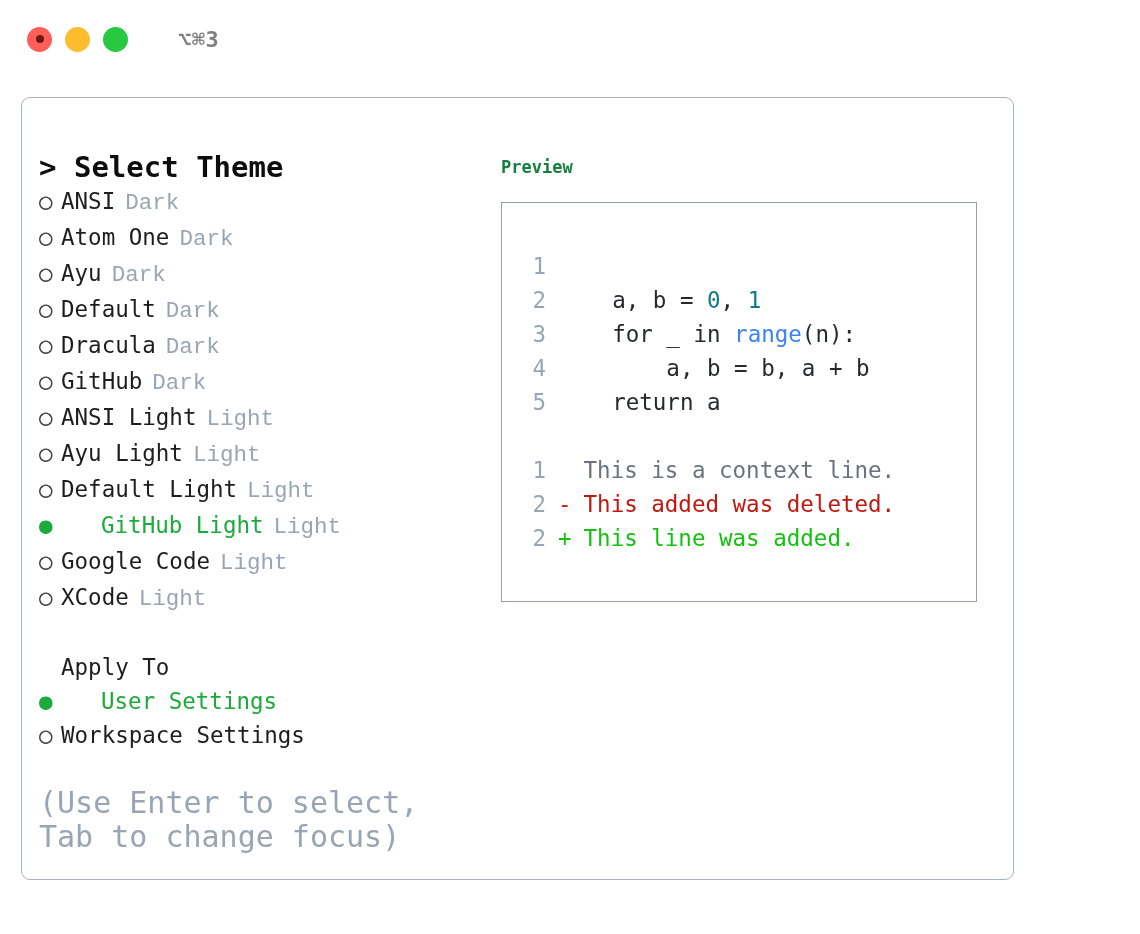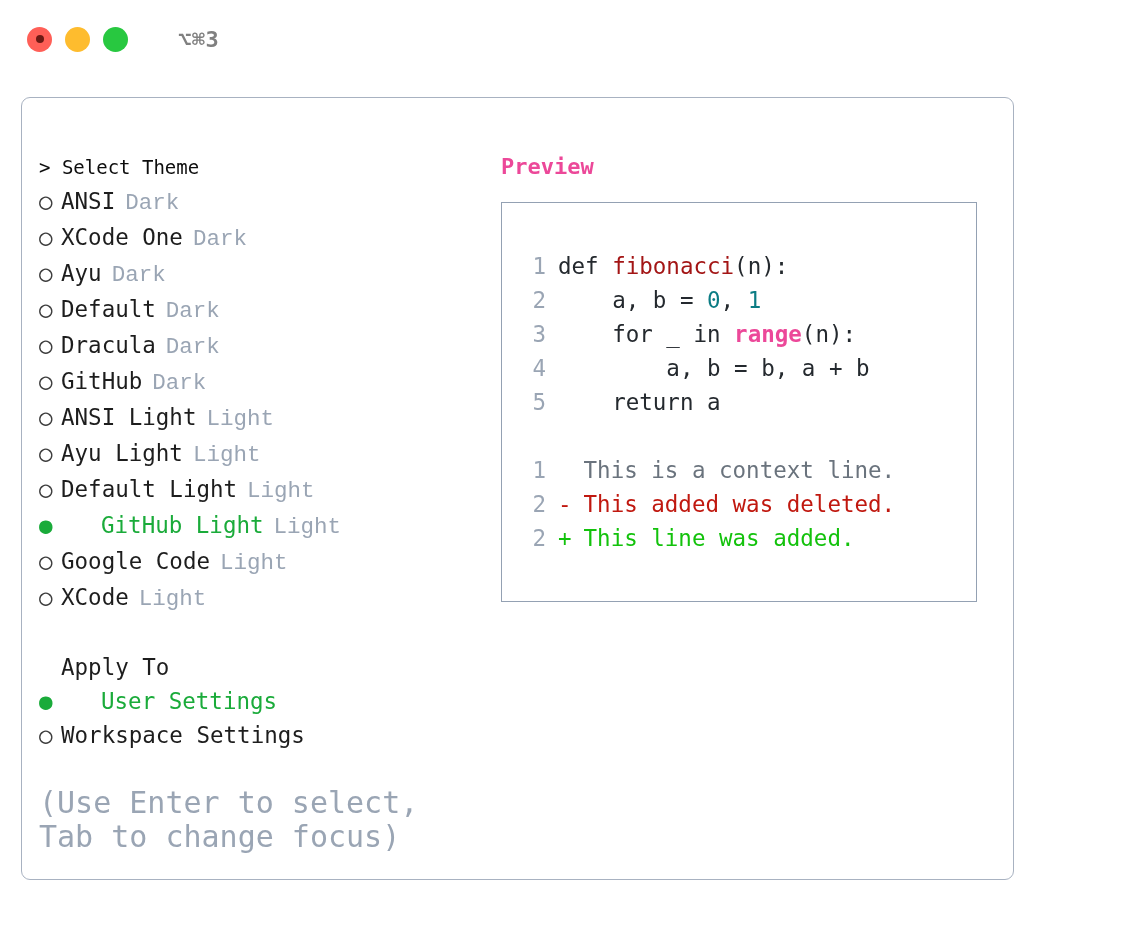--- a/index.html
+++ b/index.html
@@ -87,22 +87,22 @@
 
   
   .left-col {
     position: absolute;
     left: 17px;
     top: 52px;
     width: 430px;
   }
 
   .list-head {
-    font-size: 19px;
-    font-weight: normal;
+    font-size: 29px;
+    font-weight: bold;
     color: #0d0d0d;
     line-height: 34px;
     white-space: pre;
   }
 
   .opt-row {
     display: flex;
     align-items: baseline;
     line-height: 34px;
     font-size: 22.5px;
@@ -146,23 +146,23 @@
   }
 
   
   .right-col {
     position: absolute;
     left: 479px;
     top: 52px;
     width: 490px;
   }
   .preview-head {
-    font-size: 22px;
+    font-size: 17px;
     font-weight: bold;
-    color: #ec4899;
+    color: #15803d;
     line-height: 34px;
     white-space: pre;
   }
 
   .preview-box {
     margin-top: 18px;
     width: 476px;
     height: 400px;
     border: 1.6px solid #94a1b3;
     box-sizing: border-box;
@@ -181,21 +181,21 @@
     display: inline-block;
     width: 26px;
     flex: 0 0 26px;
     text-align: right;
     color: #9aa5b4;
     margin-right: 12px;
   }
   .code-text { color: #24292e; }
   .tok-fn   { color: #a31515; }
   .tok-num  { color: #0b7c84; }
-  .tok-call { color: #ec4899; font-weight: bold; }
+  .tok-call { color: #3b82f6; }
 
   .blank-line { height: 34px; }
 
   .diff-ctx  { color: #6a737d; }
   .diff-del  { color: #c0180f; }
   .diff-add  { color: #13c20c; }
 
   .sign {
     display: inline-block;
     width: 12px;
@@ -226,21 +226,21 @@
         <div>
 
           <div class="opt-row">
             <span class="bullet">○</span>
             <span class="opt-label">ANSI</span>
             <span class="opt-variant">Dark</span>
           </div>
 
           <div class="opt-row">
             <span class="bullet">○</span>
-            <span class="opt-label">XCode One</span>
+            <span class="opt-label">Atom One</span>
             <span class="opt-variant">Dark</span>
           </div>
 
           <div class="opt-row">
             <span class="bullet">○</span>
             <span class="opt-label">Ayu</span>
             <span class="opt-variant">Dark</span>
           </div>
 
           <div class="opt-row">
@@ -319,21 +319,20 @@
       </div>
 
       <div class="right-col">
 
         <div class="preview-head">Preview</div>
 
         <div class="preview-box">
 
           <div class="code-line">
             <span class="lineno">1</span>
-            <span><span class="code-text">def </span><span class="tok-fn">fibonacci</span><span class="code-text">(n):</span></span>
           </div>
 
           <div class="code-line">
             <span class="lineno">2</span>
             <span><span class="code-text">    a, b = </span><span class="tok-num">0</span><span class="code-text">, </span><span class="tok-num">1</span></span>
           </div>
 
           <div class="code-line">
             <span class="lineno">3</span>
             <span><span class="code-text">    for _ in </span><span class="tok-call">range</span><span class="code-text">(n):</span></span>

